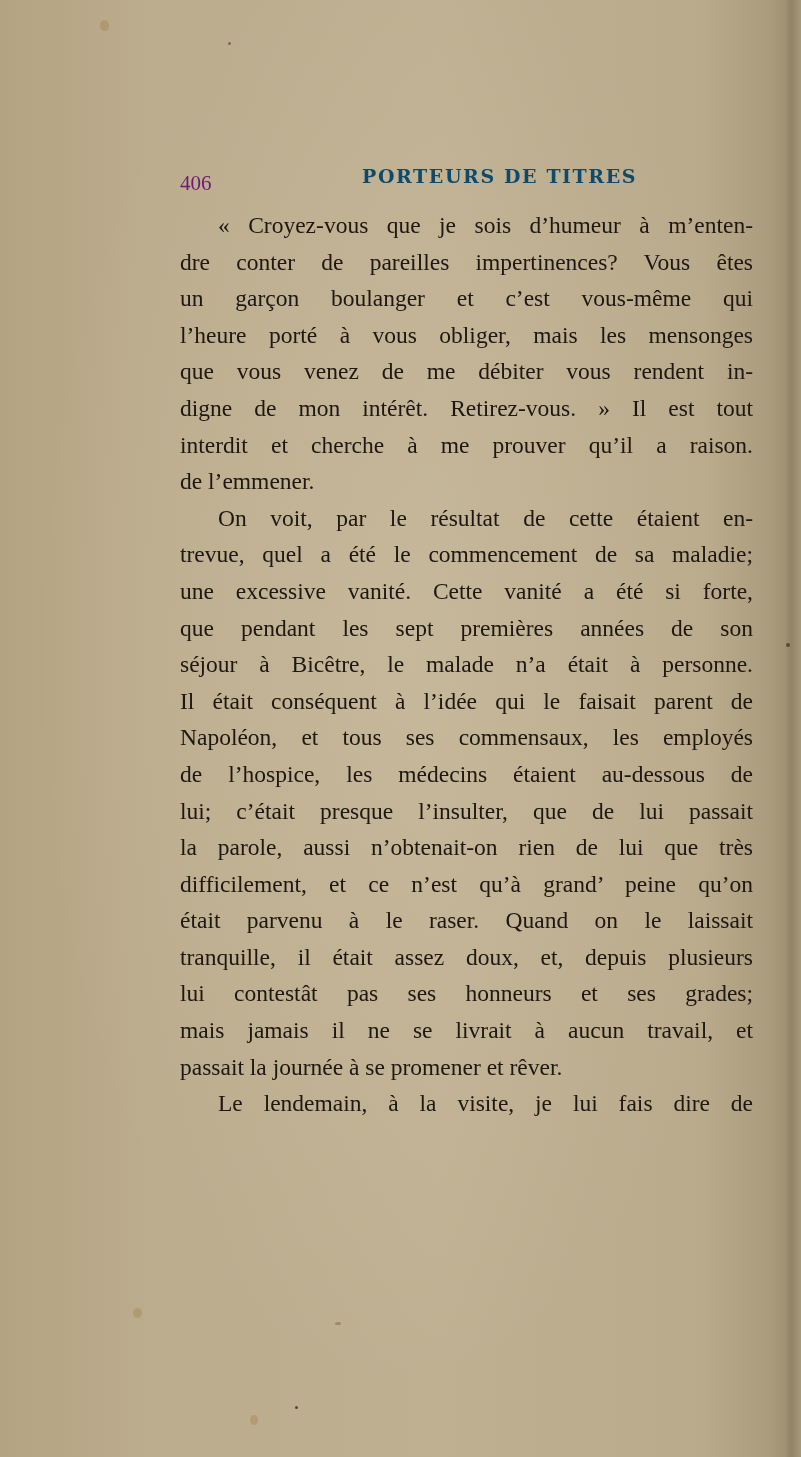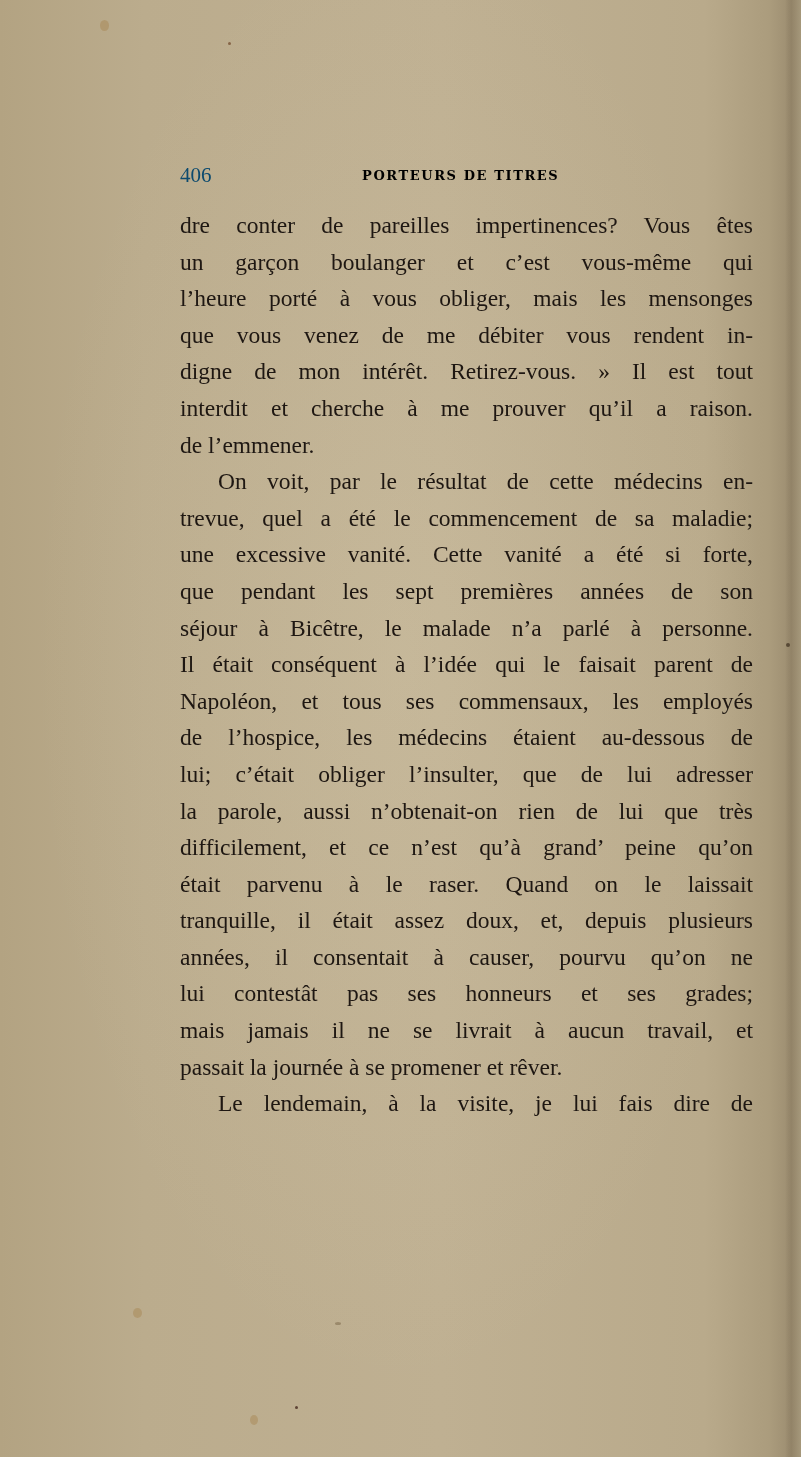--- a/index.html
+++ b/index.html
@@ -41,36 +41,36 @@
   .running-head {
     position: absolute;
     top: 163px;
     left: 180px;
     width: 573px;
     height: 24px;
   }
   .page-number {
     position: absolute;
     left: 0;
-    top: 0;
+    top: 8px;
     font-size: 21px;
     line-height: 24px;
     font-family: "Liberation Serif", "DejaVu Serif", serif;
-    color: #0c4a6e;
+    color: #701a75;
   }
   .head-title {
     position: absolute;
     left: 182px;
     top: 3px;
-    font-size: 13px;
+    font-size: 19px;
     line-height: 20px;
     font-weight: bold;
     letter-spacing: 1.6px;
     font-family: "DejaVu Serif", "Liberation Serif", serif;
-    color: #000000;
+    color: #0c4a6e;
     white-space: nowrap;
   }
   .body-text {
     position: absolute;
     top: 207px;
     left: 180px;
     width: 573px;
   }
   .line {
     display: block;
@@ -101,38 +101,38 @@
 <div class="spot" style="left:250px;top:1415px;width:8px;height:10px;"></div>
 <div class="spot" style="left:335px;top:1322px;width:6px;height:3px;background:rgba(120,100,70,0.5);"></div>
 <div class="spot" style="left:786px;top:643px;width:4px;height:4px;background:rgba(60,45,30,0.7);"></div>
 
 <div class="running-head">
   <span class="page-number">406</span>
   <span class="head-title">PORTEURS DE TITRES</span>
 </div>
 
 <div class="body-text">
+  <span class="line indent">« Croyez-vous que je sois d’humeur à m’enten-</span>
   <span class="line">dre conter de pareilles impertinences? Vous êtes</span>
   <span class="line">un garçon boulanger et c’est vous-même qui</span>
   <span class="line">l’heure porté à vous obliger, mais les mensonges</span>
   <span class="line">que vous venez de me débiter vous rendent in-</span>
   <span class="line">digne de mon intérêt. Retirez-vous. » Il est tout</span>
   <span class="line">interdit et cherche à me prouver qu’il a raison.</span>
   <span class="line last">de l’emmener.</span>
-  <span class="line indent">On voit, par le résultat de cette médecins en-</span>
+  <span class="line indent">On voit, par le résultat de cette étaient en-</span>
   <span class="line">trevue, quel a été le commencement de sa maladie;</span>
   <span class="line">une excessive vanité. Cette vanité a été si forte,</span>
   <span class="line">que pendant les sept premières années de son</span>
-  <span class="line">séjour à Bicêtre, le malade n’a parlé à personne.</span>
+  <span class="line">séjour à Bicêtre, le malade n’a était à personne.</span>
   <span class="line">Il était conséquent à l’idée qui le faisait parent de</span>
   <span class="line">Napoléon, et tous ses commensaux, les employés</span>
   <span class="line">de l’hospice, les médecins étaient au-dessous de</span>
-  <span class="line">lui; c’était obliger l’insulter, que de lui adresser</span>
+  <span class="line">lui; c’était presque l’insulter, que de lui passait</span>
   <span class="line">la parole, aussi n’obtenait-on rien de lui que très</span>
   <span class="line">difficilement, et ce n’est qu’à grand’ peine qu’on</span>
   <span class="line">était parvenu à le raser. Quand on le laissait</span>
   <span class="line">tranquille, il était assez doux, et, depuis plusieurs</span>
-  <span class="line">années, il consentait à causer, pourvu qu’on ne</span>
   <span class="line">lui contestât pas ses honneurs et ses grades;</span>
   <span class="line">mais jamais il ne se livrait à aucun travail, et</span>
   <span class="line last">passait la journée à se promener et rêver.</span>
   <span class="line indent">Le lendemain, à la visite, je lui fais dire de</span>
 </div>
 
 </body></html>

